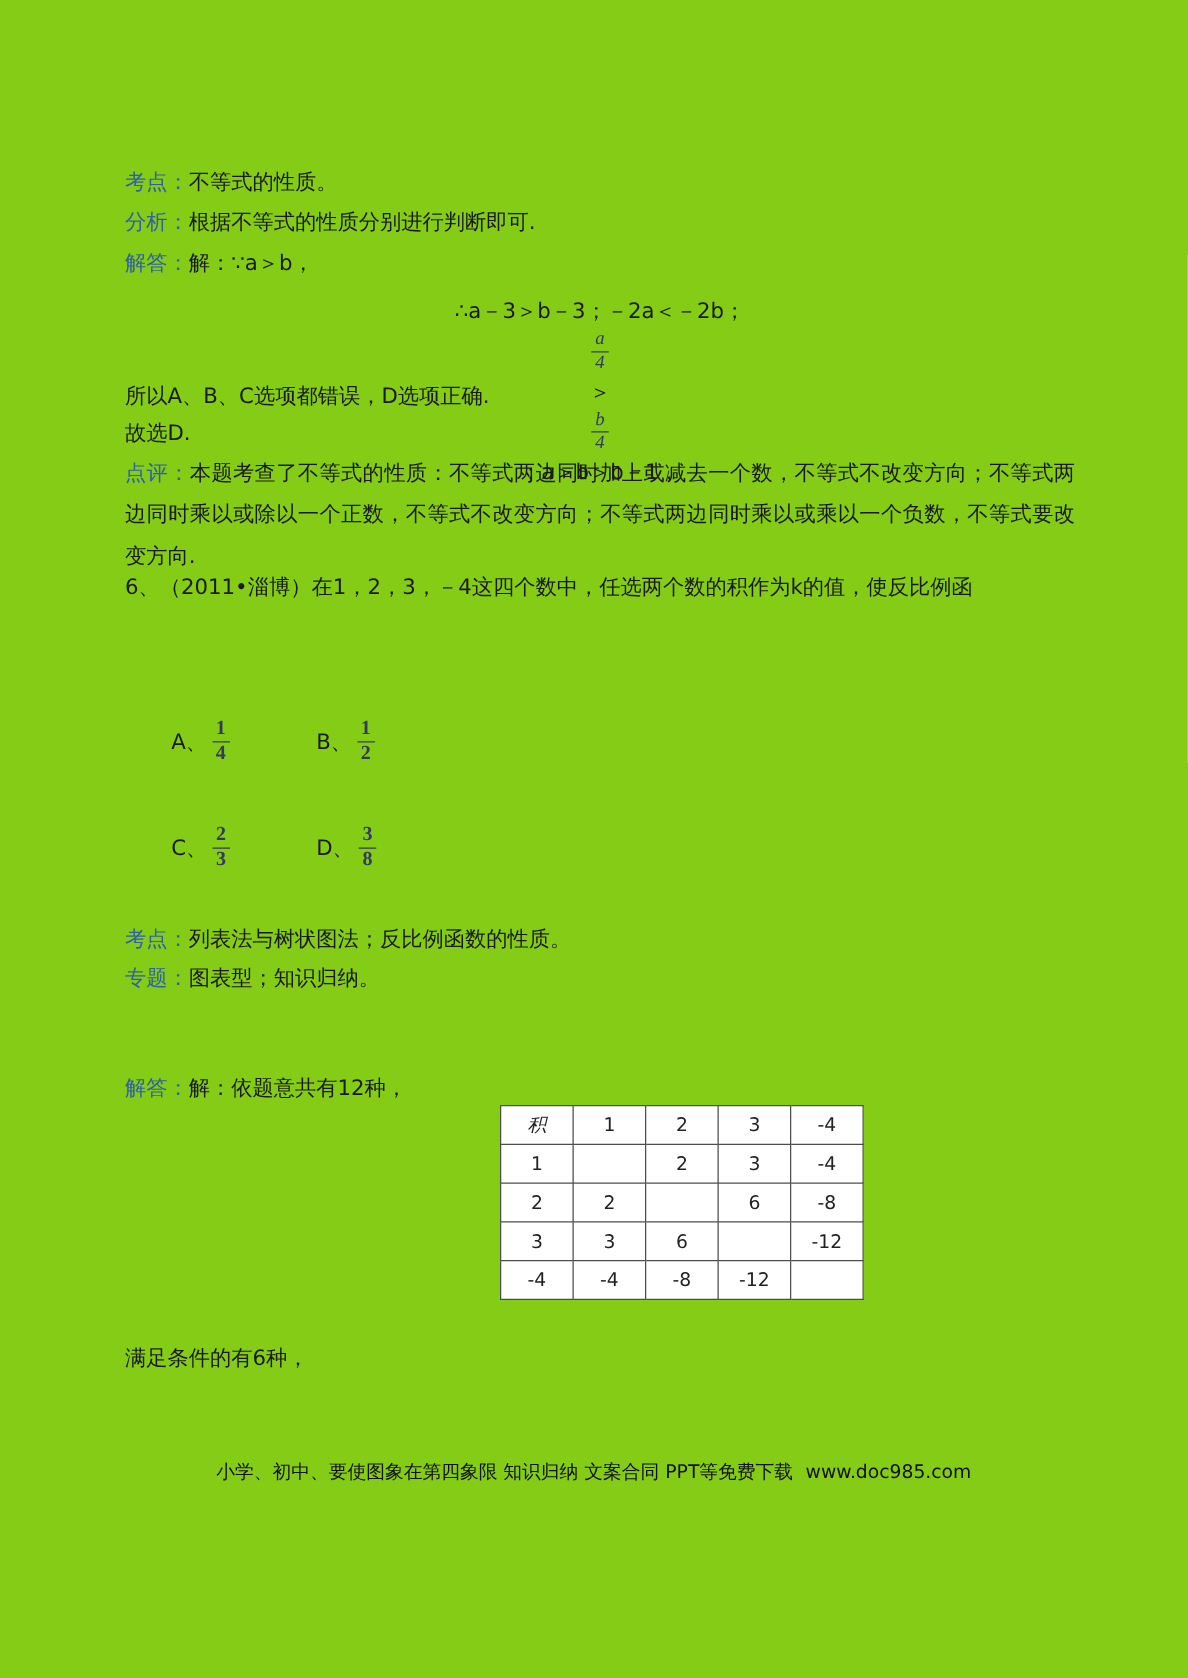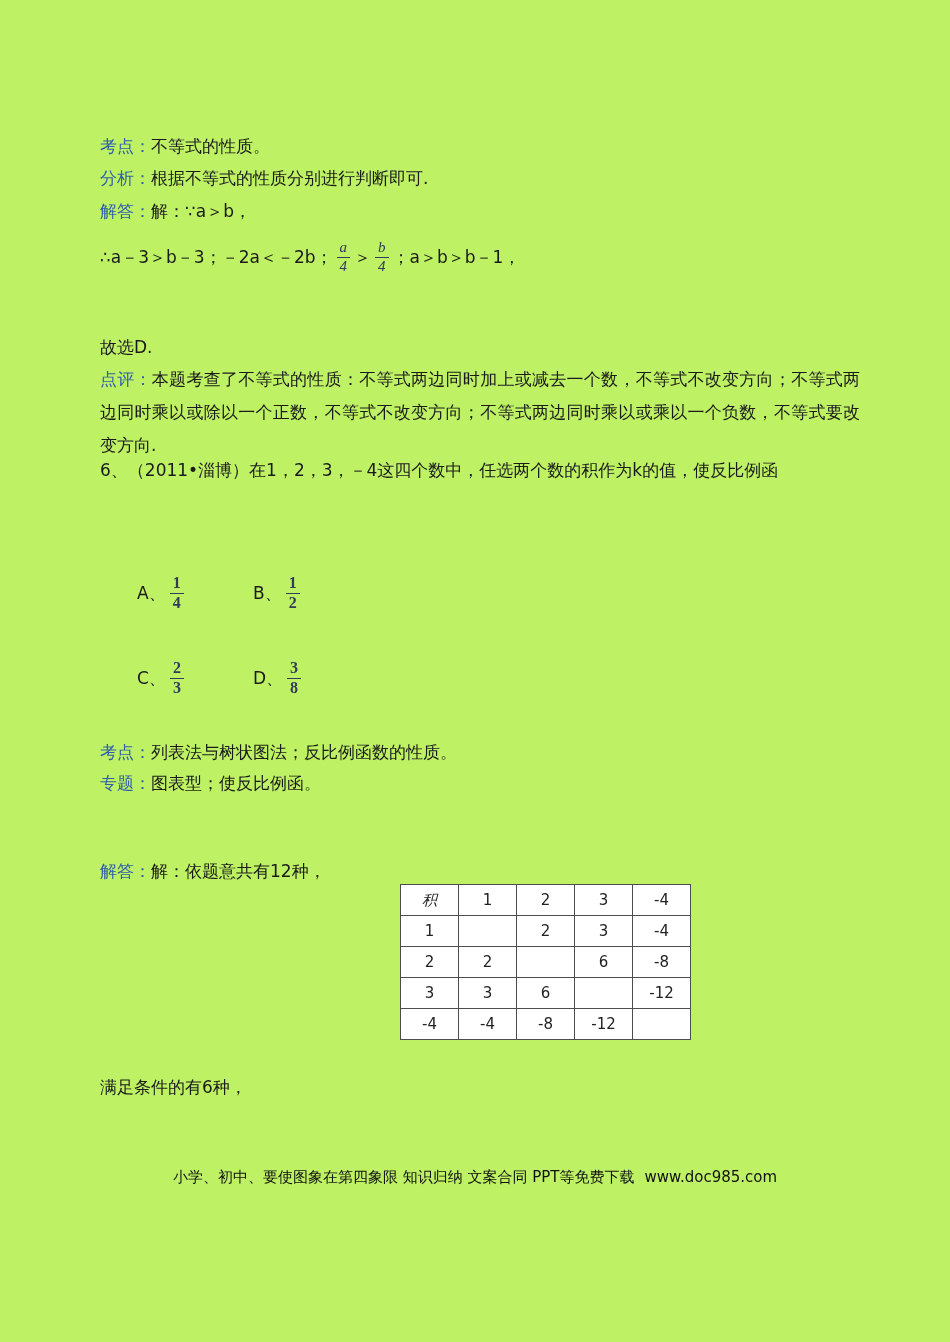--- a/index.html
+++ b/index.html
@@ -1,24 +1,24 @@
 <!DOCTYPE html>
 <html><head>
 <meta charset="utf-8">
 <style>
   html,body{margin:0;padding:0;}
   body{
     width:950px;height:1342px;background:#ffffff;
     font-family:"DejaVu Sans","Liberation Sans",sans-serif;
   }
-  .page{position:relative;width:950px;height:1342px;background:#bef264;overflow:hidden;color:#1a1a1a;}
+  .page{position:relative;width:950px;height:1342px;background:#84cc16;overflow:hidden;color:#1a1a1a;}
   .line{position:absolute;left:100px;width:760px;font-size:17px;line-height:30px;margin:0;}
   .para{line-height:33px;text-align:justify;}
   .label{color:#2f5fa9;}
-  .mathline{display:flex;align-items:center;height:46px;}
+  .mathline{display:flex;align-items:center;height:46px;flex-direction:column;}
   .frac{
     display:inline-flex;flex-direction:column;align-items:center;
     line-height:1.05;vertical-align:middle;margin:0 4px;
     font-family:"Liberation Serif","DejaVu Serif",serif;color:#323a5e;
   }
   .frac .num{border-bottom:1px solid #323a5e;padding:0 3px 1px;}
   .frac .den{padding-top:1px;}
   .frac.it{font-style:italic;font-size:15px;}
   .frac.bd{font-weight:bold;font-size:16px;}
   .opt-row{position:absolute;left:137px;display:flex;}
@@ -47,20 +47,21 @@
         <span class="den">4</span>
       </span>
       <span>＞</span>
       <span class="frac it">
         <span class="num">b</span>
         <span class="den">4</span>
       </span>
       <span>；a＞b＞b－1，</span>
   </p>
 
+  <p class="line" style="top:302px"><span>所以A、B、C选项都错误，D选项正确.</span></p>
 
   <p class="line" style="top:332px"><span>故选D.</span></p>
 
   <p class="line para" style="top:363px"><span class="label">点评：</span><span>本题考查了不等式的性质：不等式两边同时加上或减去一个数，不等式不改变方向；不等式两边同时乘以或除以一个正数，不等式不改变方向；不等式两边同时乘以或乘以一个负数，不等式要改变方向.</span></p>
 
   <p class="line" style="top:455px"><span>6、（2011•淄博）在1，2，3，－4这四个数中，任选两个数的积作为k的值，使反比例函</span></p>
 
 
   <div class="opt-row" style="top:575px">
     <div class="option">
@@ -91,21 +92,21 @@
       <span>D、</span>
       <span class="frac bd">
           <span class="num">3</span>
           <span class="den">8</span>
         </span>
     </div>
   </div>
 
   <p class="line" style="top:737px"><span class="label">考点：</span><span>列表法与树状图法；反比例函数的性质。</span></p>
 
-  <p class="line" style="top:768px"><span class="label">专题：</span><span>图表型；使反比例函。</span></p>
+  <p class="line" style="top:768px"><span class="label">专题：</span><span>图表型；知识归纳。</span></p>
 
 
   <p class="line" style="top:856px"><span class="label">解答：</span><span>解：依题意共有12种，</span></p>
 
   <table class="ptable">
     <tbody>
       <tr>
         <td class="ji">积</td>
         <td>1</td>
         <td>2</td>

